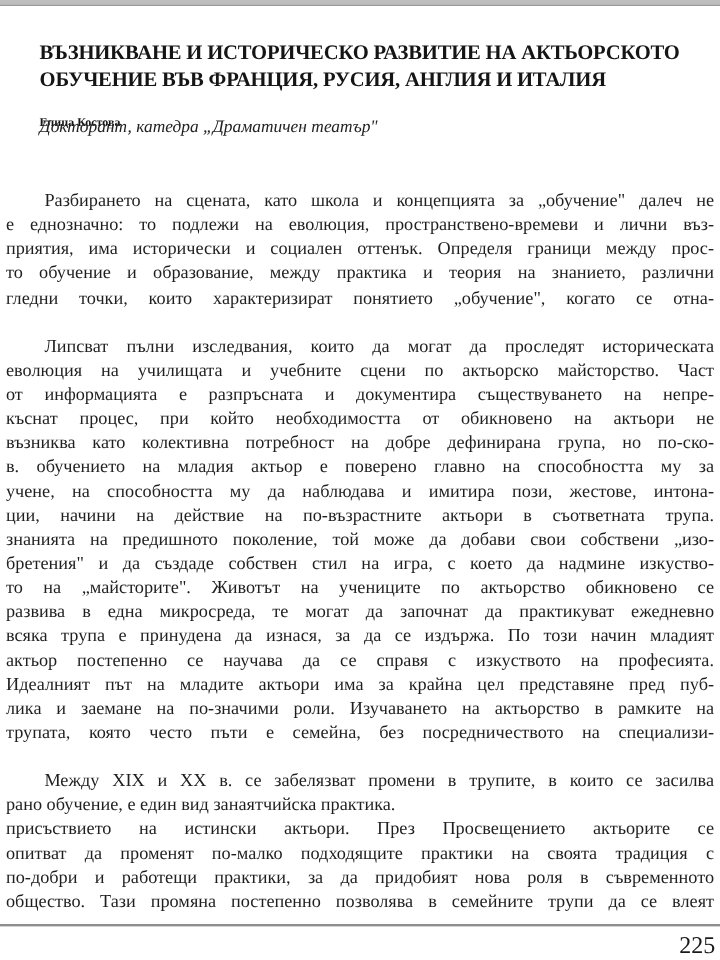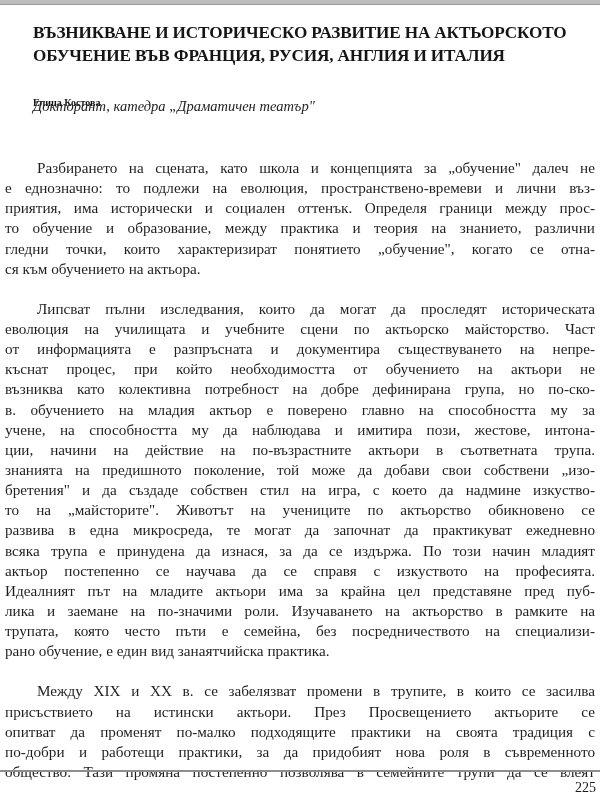--- a/index.html
+++ b/index.html
@@ -27,21 +27,21 @@
     .page {
       position: absolute;
       left: 0;
       top: 0;
       width: 600px;
       height: 800px;
     }
     .title {
       position: absolute;
       left: 33px;
-      top: 21px;
+      top: 32px;
       width: 560px;
       font-family: "Liberation Serif", "DejaVu Serif", serif;
       font-weight: bold;
       font-size: 17.2px;
       line-height: 23px;
       letter-spacing: -0.15px;
       color: #151515;
       margin: 0;
     }
     .title span { display: block; white-space: nowrap; }
@@ -92,21 +92,21 @@
       left: 0;
       top: 770px;
       width: 600px;
       height: 2px;
       background: #8e8e8e;
     }
     .page-number {
       position: absolute;
       right: 4px;
       top: 779px;
-      font-size: 14px;
+      font-size: 20px;
       line-height: 18px;
       color: #1a1a1a;
     }
   </style>
 </head>
 <body>
 
 <div class="page">
   <div class="top-rule"></div>
 
@@ -117,40 +117,39 @@
 
   <div class="author">Елица Костова</div>
   <div class="affiliation">Докторант, катедра „Драматичен театър"</div>
 
   <div class="body">
     <span class="line indent">Разбирането на сцената, като школа и концепцията за „обучение" далеч не</span>
     <span class="line">е еднозначно: то подлежи на еволюция, пространствено-времеви и лични въз-</span>
     <span class="line">приятия, има исторически и социален оттенък. Определя граници между прос-</span>
     <span class="line">то обучение и образование, между практика и теория на знанието, различни</span>
     <span class="line">гледни точки, които характеризират понятието „обучение", когато се отна-</span>
-    <span class="line last">ся към обучението на актьора.</span>
     <span class="line indent">Липсват пълни изследвания, които да могат да проследят историческата</span>
     <span class="line">еволюция на училищата и учебните сцени по актьорско майсторство. Част</span>
     <span class="line">от информацията е разпръсната и документира съществуването на непре-</span>
-    <span class="line">къснат процес, при който необходимостта от обучението на актьори не</span>
+    <span class="line">къснат процес, при който необходимостта от обикновено на актьори не</span>
     <span class="line">възниква като колективна потребност на добре дефинирана група, но по-ско-</span>
     <span class="line">в. обучението на младия актьор е поверено главно на способността му за</span>
     <span class="line">учене, на способността му да наблюдава и имитира пози, жестове, интона-</span>
     <span class="line">ции, начини на действие на по-възрастните актьори в съответната трупа.</span>
     <span class="line">знанията на предишното поколение, той може да добави свои собствени „изо-</span>
     <span class="line">бретения" и да създаде собствен стил на игра, с което да надмине изкуство-</span>
     <span class="line">то на „майсторите". Животът на учениците по актьорство обикновено се</span>
     <span class="line">развива в една микросреда, те могат да започнат да практикуват ежедневно</span>
     <span class="line">всяка трупа е принудена да изнася, за да се издържа. По този начин младият</span>
     <span class="line">актьор постепенно се научава да се справя с изкуството на професията.</span>
     <span class="line">Идеалният път на младите актьори има за крайна цел представяне пред пуб-</span>
     <span class="line">лика и заемане на по-значими роли. Изучаването на актьорство в рамките на</span>
     <span class="line">трупата, която често пъти е семейна, без посредничеството на специализи-</span>
+    <span class="line indent">Между XIX и XX в. се забелязват промени в трупите, в които се засилва</span>
     <span class="line last">рано обучение, е един вид занаятчийска практика.</span>
-    <span class="line indent">Между XIX и XX в. се забелязват промени в трупите, в които се засилва</span>
     <span class="line">присъствието на истински актьори. През Просвещението актьорите се</span>
     <span class="line">опитват да променят по-малко подходящите практики на своята традиция с</span>
     <span class="line">по-добри и работещи практики, за да придобият нова роля в съвременното</span>
     <span class="line">общество. Тази промяна постепенно позволява в семейните трупи да се влеят</span>
 
   </div>
 
   <div class="bottom-rule"></div>
   <div class="page-number">225</div>
 </div>

